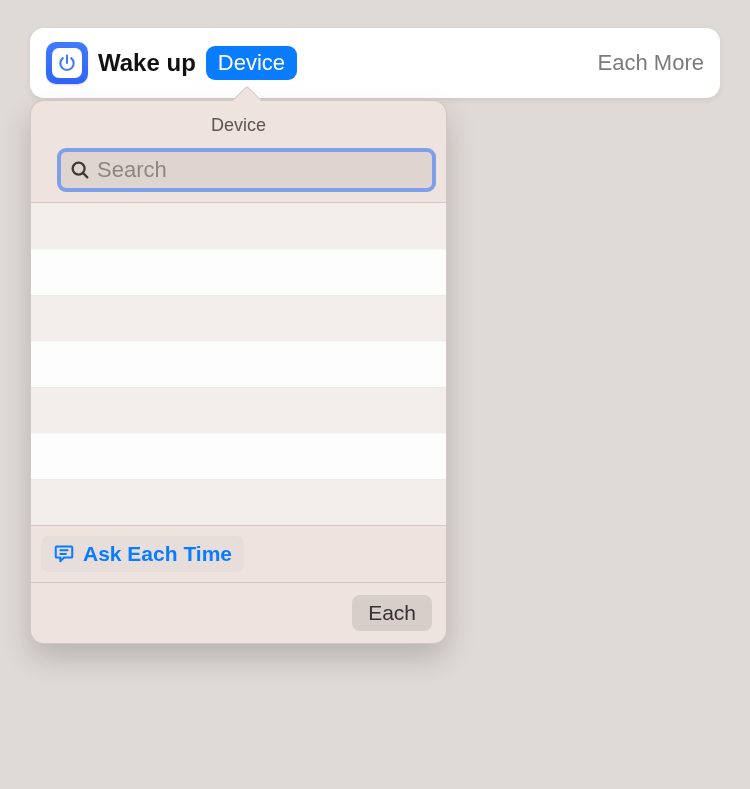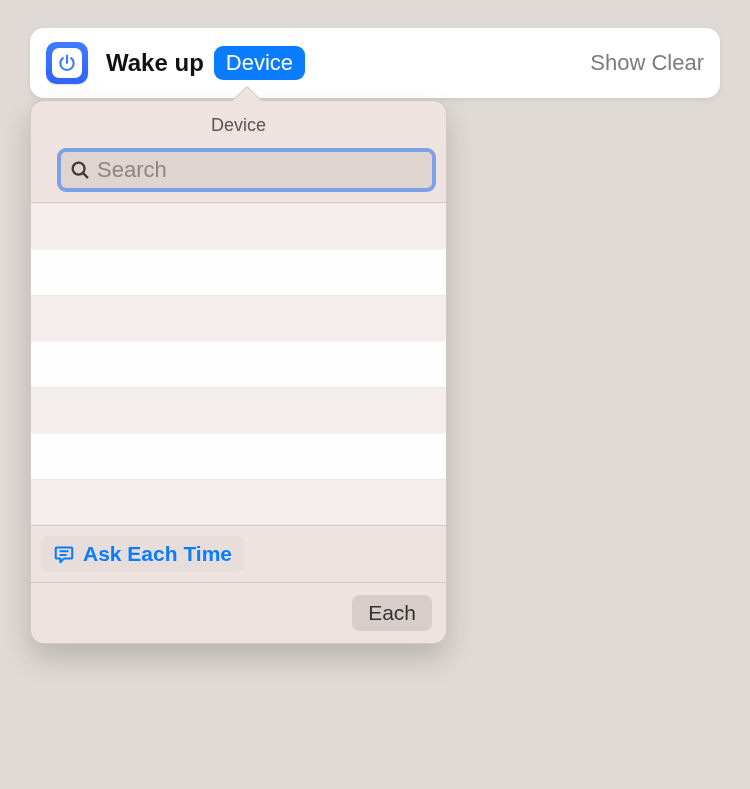--- a/index.html
+++ b/index.html
@@ -43,21 +43,21 @@
       border-radius: 7px;
       background: #fff;
       display: flex;
       align-items: center;
       justify-content: center;
     }
     .action-title {
       font-size: 24px;
       font-weight: 700;
       color: #111;
-      margin-left: 18px;
+      margin-left: 10px;
     }
     .token {
       display: inline-flex;
       align-items: center;
       padding: 4px 12px;
       background: #0a7cff;
       color: #fff;
       font-size: 22px;
       font-weight: 500;
       border-radius: 9px;
@@ -154,21 +154,20 @@
       margin: 0 1px;
     }
 
     .ask-row {
       border-top: 1px solid rgba(0,0,0,0.12);
       padding: 10px 10px;
       display: flex;
     }
     .ask-btn {
       display: inline-flex;
-      align-items: center;
       gap: 8px;
       background: #e7dedb;
       border-radius: 8px;
       padding: 6px 12px;
       font-size: 21px;
       font-weight: 600;
       color: #0a7cff;
       cursor: pointer;
     }
 
@@ -197,21 +196,21 @@
   <div class="action-icon">
     <div class="action-icon-inner">
       <svg width="20" height="20" viewBox="0 0 24 24" fill="none" stroke="#3f7bff" stroke-width="2.5" stroke-linecap="round">
         <path d="M12 3v9"></path>
         <path d="M7 6.2a8 8 0 1 0 10 0"></path>
       </svg>
     </div>
   </div>
   <span class="action-title">Wake up</span>
   <span class="token">Device</span>
-  <span class="show-more">Show Clear</span>
+  <span class="show-more">Each More</span>
 </div>
 
 <div class="popover">
   <div class="popover-arrow"></div>
 
   <div class="popover-header">Device</div>
 
   <div class="search-wrap">
     <div class="search-box">
       <svg width="22" height="22" viewBox="0 0 24 24" fill="none" stroke="#3d3a38" stroke-width="2.5" stroke-linecap="round">

